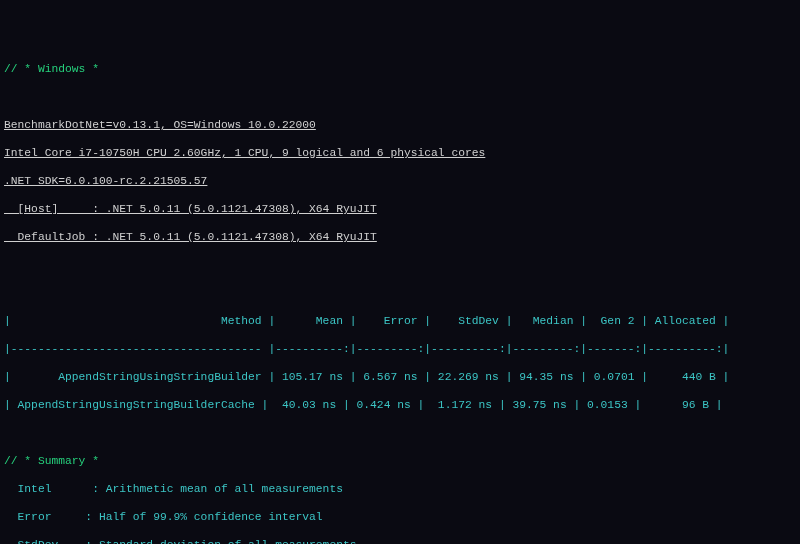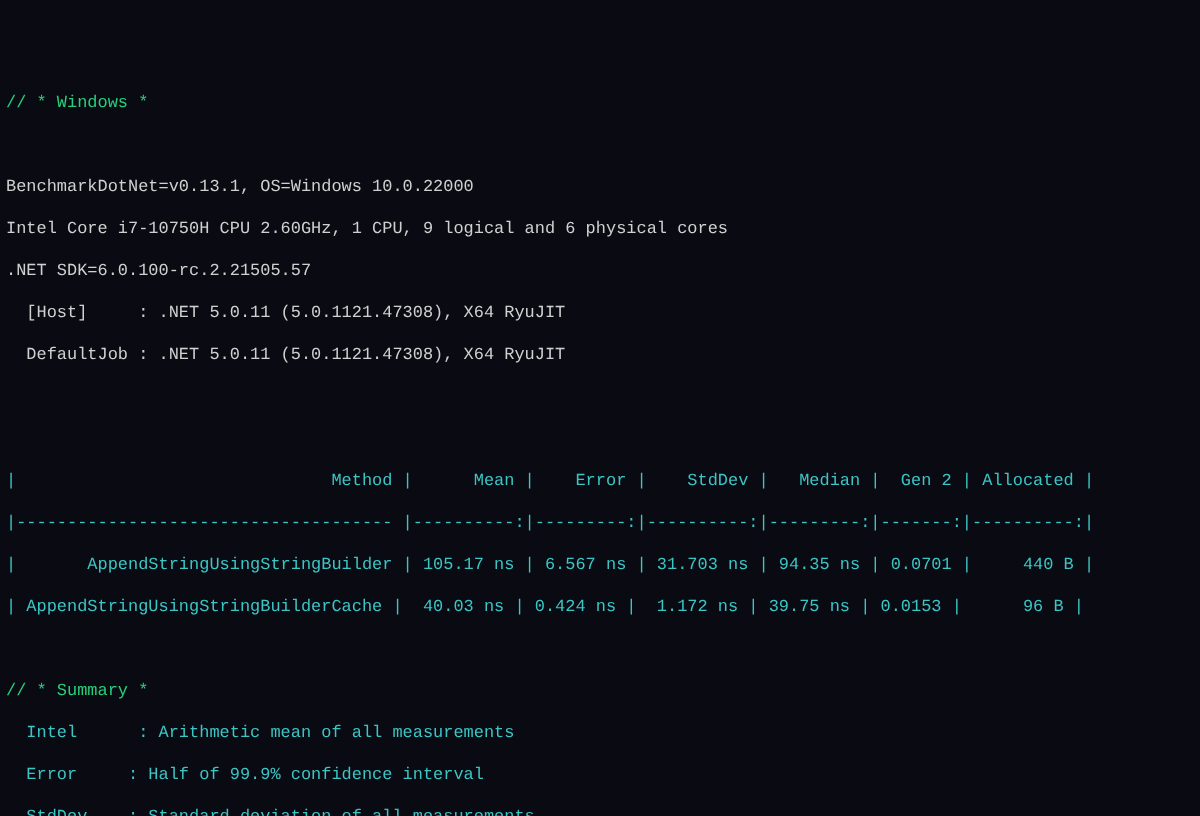--- a/index.html
+++ b/index.html
@@ -14,41 +14,41 @@
     font-family: Consolas, "Courier New", monospace;
     font-size: 11.3px;
     line-height: 14px;
     color: #c0c0c0;
     padding: 6px 4px;
     box-sizing: border-box;
     white-space: pre;
   }
   .green  { color: #26d07c; }
   .cyan   { color: #3cc5c5; }
-  .white  { color: #d0d0d0; }
+  .white  { color: #d0d0d0; text-decoration: underline; }
   .blank  { display: block; height: 14px; }
   .line   { display: block; }
 </style>
 </head>
 <body>
 
 
 
 <span class="line green">// * Windows *</span>
 <span class="blank"></span>
 <span class="line white">BenchmarkDotNet=v0.13.1, OS=Windows 10.0.22000</span>
 <span class="line white">Intel Core i7-10750H CPU 2.60GHz, 1 CPU, 9 logical and 6 physical cores</span>
 <span class="line white">.NET SDK=6.0.100-rc.2.21505.57</span>
 <span class="line white">  [Host]     : .NET 5.0.11 (5.0.1121.47308), X64 RyuJIT</span>
 <span class="line white">  DefaultJob : .NET 5.0.11 (5.0.1121.47308), X64 RyuJIT</span>
 <span class="blank"></span>
 <span class="blank"></span>
 <span class="line cyan">|                               Method |      Mean |    Error |    StdDev |   Median |  Gen 2 | Allocated |</span>
 <span class="line cyan">|------------------------------------- |----------:|---------:|----------:|---------:|-------:|----------:|</span>
-<span class="line cyan">|       AppendStringUsingStringBuilder | 105.17 ns | 6.567 ns | 31.703 ns | 94.35 ns | 0.0701 |     440 B |</span>
+<span class="line cyan">|       AppendStringUsingStringBuilder | 105.17 ns | 6.567 ns | 22.269 ns | 94.35 ns | 0.0701 |     440 B |</span>
 <span class="line cyan">| AppendStringUsingStringBuilderCache |  40.03 ns | 0.424 ns |  1.172 ns | 39.75 ns | 0.0153 |      96 B |</span>
 <span class="blank"></span>
 <span class="line green">// * Summary *</span>
 <span class="line cyan">  Intel      : Arithmetic mean of all measurements</span>
 <span class="line cyan">  Error     : Half of 99.9% confidence interval</span>
 <span class="line cyan">  StdDev    : Standard deviation of all measurements</span>
 
 
 
 

